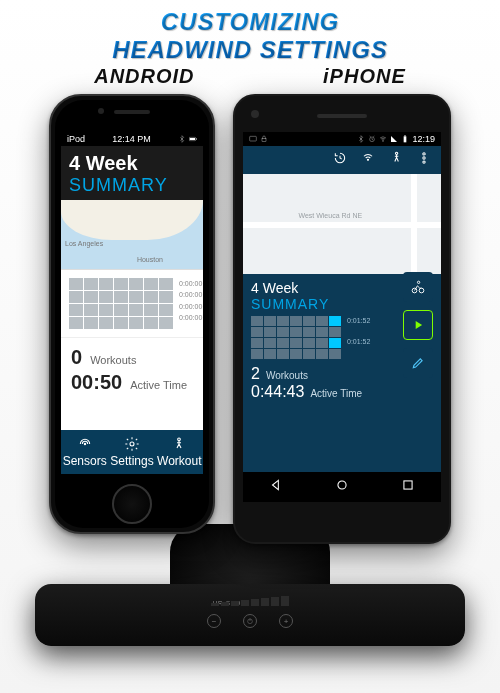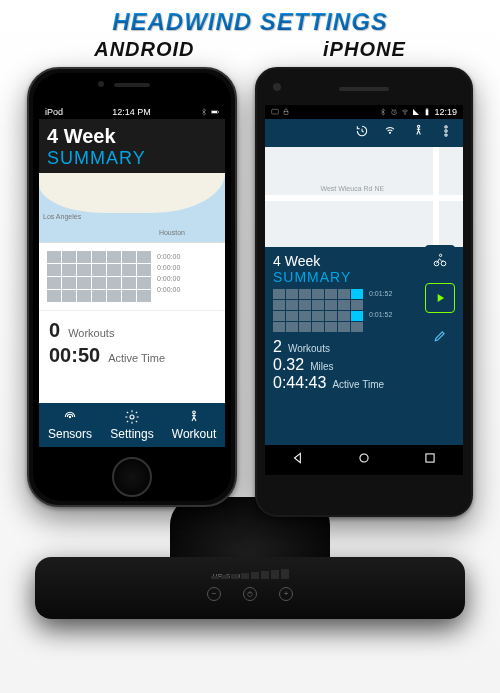--- a/index.html
+++ b/index.html
@@ -22,21 +22,21 @@
     background: linear-gradient(180deg,#16a8ff 0%,#0a6dc9 100%);
     -webkit-background-clip: text; background-clip: text;
     color: transparent;
     text-shadow: 1px 1px 1px rgba(0,0,0,0.25);
   }
   .platforms { display: flex; justify-content: space-around; padding: 0 30px 6px; }
   .plat-label { font-family: Arial Black, Arial, sans-serif; font-weight:900; font-style:italic; font-size:20px; letter-spacing:1px; color:#111; text-shadow:0 1px 0 #fff; }
   .stage { position:relative; height: 560px; display:flex; justify-content:center; gap:18px; padding: 0 18px; }
   
   .phone { position:relative; border-radius:32px; box-shadow: 0 12px 30px rgba(0,0,0,.45),0 2px 4px rgba(0,0,0,.4); }
-  .iphone { width:210px; height:440px; background:#0b0b0b; border:2px solid #333; }
+  .iphone { width:166px; height:440px; background:#0b0b0b; border:2px solid #333; }
   .iphone .bezel { position:absolute; inset:4px; border-radius:28px; background:#000; }
   .iphone .speaker{position:absolute;top:14px;left:50%;transform:translateX(-50%);width:36px;height:4px;border-radius:3px;background:#222;}
   .iphone .camera{position:absolute;top:12px;left:calc(50% - 34px);width:6px;height:6px;border-radius:50%;background:#222;}
   .iphone .home{position:absolute;bottom:8px;left:50%;transform:translateX(-50%);width:40px;height:40px;border-radius:50%;border:2px solid #333;background:radial-gradient(circle,#111,#000);}
   .iphone .screen{position:absolute;top:36px;left:10px;right:10px;bottom:58px;background:#fff;overflow:hidden;}
   .android{ width:218px; height:450px; background:#111; border:2px solid #1a1a1a; border-radius:22px; }
   .android .screen{position:absolute;top:36px;left:8px;right:8px;bottom:40px;background:#e9edef;overflow:hidden;}
   .android .speaker{position:absolute;top:18px;left:50%;transform:translateX(-50%);width:50px;height:4px;border-radius:3px;background:#2a2a2a;}
   .android .cam{position:absolute;top:14px;left:16px;width:8px;height:8px;border-radius:50%;background:#2a2a2a;}
   
@@ -99,20 +99,21 @@
   .hw-ctrl .btn{width:14px;height:14px;border:1px solid #555;border-radius:50%;display:flex;align-items:center;justify-content:center;}
   .hw-ctrl .bar{font-size:8px;color:#777;}
   .hw-leds{position:absolute;bottom:40px;left:50%;transform:translateX(-50%);display:flex;gap:2px;align-items:flex-end;}
   .hw-leds .seg{width:8px;background:#2b2b2b;}
   .hw-label{position:absolute;bottom:40px;left:50%;transform:translateX(-130%);font-size:6px;color:#8a8a8a;letter-spacing:1px;}
 </style>
 </head>
 <body>
 
 <div class="headline">
+  <div>CUSTOMIZING</div>
   <div>HEADWIND SETTINGS</div>
 </div>
 
 <div class="platforms">
   <div class="plat-label">ANDROID</div>
   <div class="plat-label">iPHONE</div>
 </div>
 
 <div class="stage">
 
@@ -351,24 +352,20 @@
             <div style="opacity:0">.</div>
             <div>0:01:52</div>
           </div>
         </div>
         <div class="astats">
           <div class="astat">
               <span class="num">2</span>
               <span class="lbl">Workouts</span>
             </div>
           <div class="astat">
-              <span class="num">0.32</span>
-              <span class="lbl">Miles</span>
-            </div>
-          <div class="astat">
               <span class="num">0:44:43</span>
               <span class="lbl">Active Time</span>
             </div>
         </div>
       </div>
       <div class="afabs">
         <div class="fab fab1">
             <svg viewBox="0 0 24 24" stroke="#fff" fill="none" stroke-width="1.6">
               <circle cx="6" cy="18" r="4"></circle>
               <circle cx="18" cy="18" r="4"></circle>

